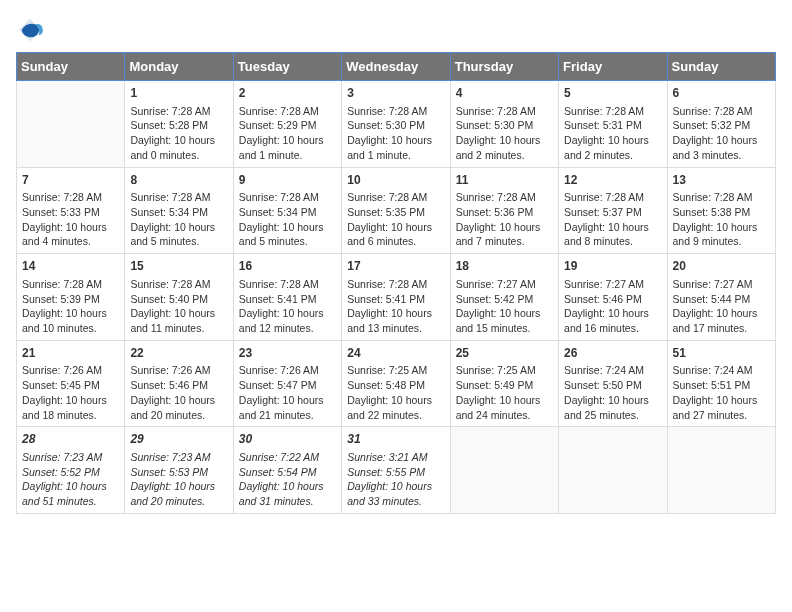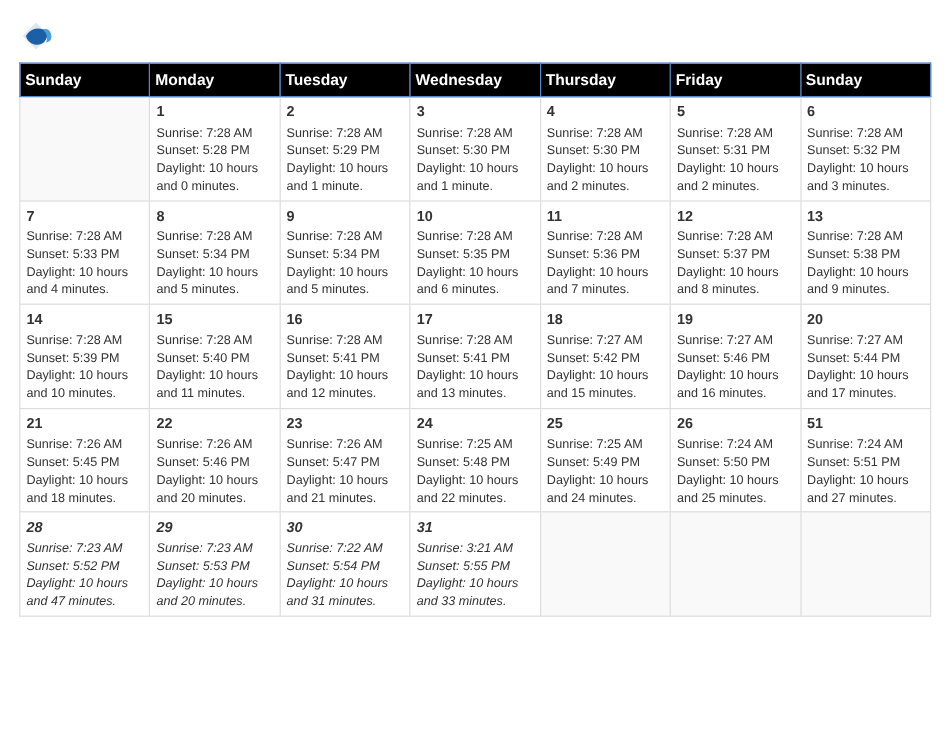--- a/index.html
+++ b/index.html
@@ -45,21 +45,21 @@
     .location {
       font-size: 14px;
       color: #444;
     }
     .calendar {
       width: 100%;
       border-collapse: collapse;
       font-size: 11px;
     }
     .calendar thead tr {
-      background-color: #000000;
+      background-color: #737373;
       color: #fff;
     }
     .calendar thead th {
       padding: 6px 4px;
       text-align: left;
       font-size: 13px;
       font-weight: bold;
       border: 1px solid #5588cc;
       width: 14.28%;
     }
@@ -323,21 +323,21 @@
           <div>Daylight: 10 hours</div>
           <div>and 27 minutes.</div>
         </td>
       </tr>
       <tr class="last-row">
         <td>
           <span class="day-number">28</span>
           <div>Sunrise: 7:23 AM</div>
           <div>Sunset: 5:52 PM</div>
           <div>Daylight: 10 hours</div>
-          <div>and 47 minutes.</div>
+          <div>and 51 minutes.</div>
         </td>
         <td>
           <span class="day-number">29</span>
           <div>Sunrise: 7:23 AM</div>
           <div>Sunset: 5:53 PM</div>
           <div>Daylight: 10 hours</div>
           <div>and 20 minutes.</div>
         </td>
         <td>
           <span class="day-number">30</span>

